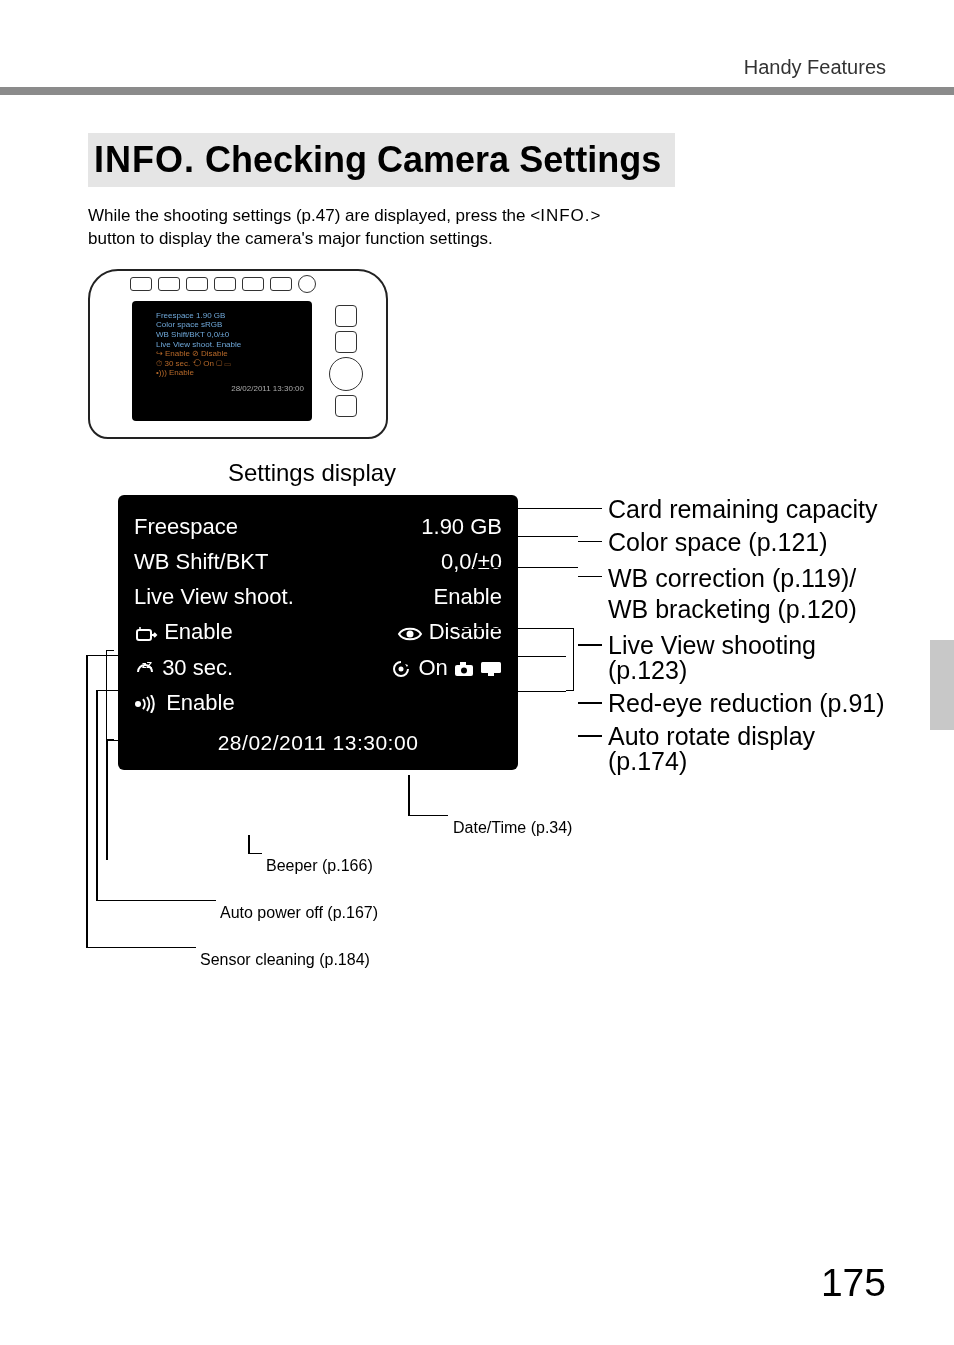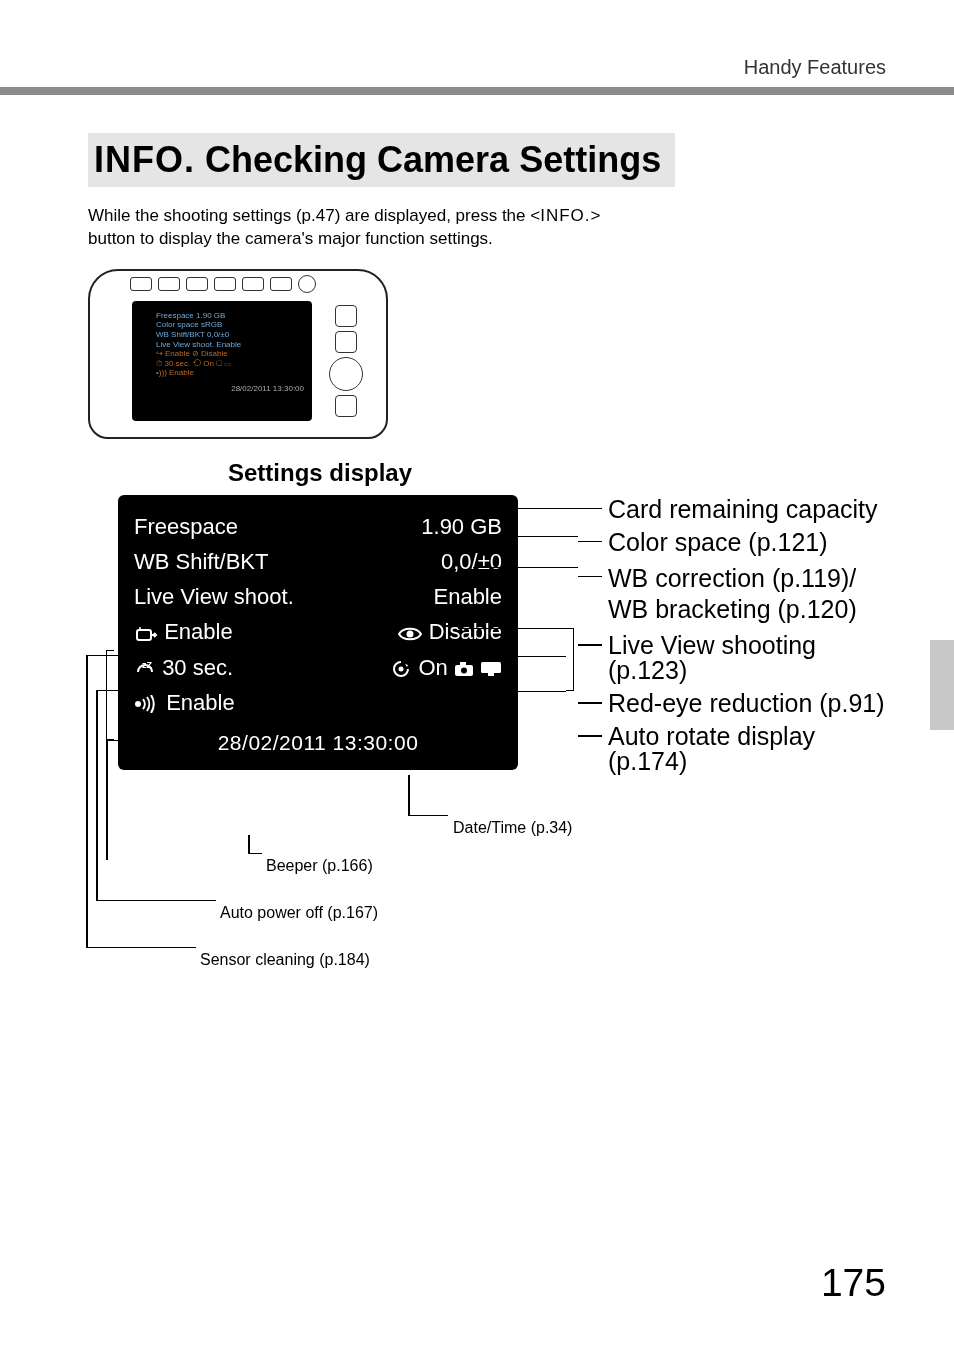--- a/index.html
+++ b/index.html
@@ -22,21 +22,21 @@
     .camera-drawing { width: 300px; height: 170px; border: 2px solid #222; border-radius: 30px 30px 20px 20px; position: relative; background:#fff; overflow:hidden; margin-bottom: 20px; }
     .camera-lcd { position:absolute; left:30px; top:30px; width:180px; height:120px; background:#000; border-radius:4px; font-size:8px; color:#6fa8d9; padding:10px 8px 2px 24px; line-height:1.2;margin-left:12px; }
     .camera-lcd .accent { color:#b86a2a; }
     .camera-lcd .dt { color:#aaa; font-size:8px; text-align:right; margin-top:6px;}
     .camera-btns { position:absolute; right:10px; top:30px; width:60px; height:120px; }
     .cbtn { width:22px; height:22px; border:1.5px solid #333; border-radius:4px; margin:4px auto; }
     .camera-top { position:absolute; top:2px; left:40px; right:40px; height:22px; display:flex; gap:6px; align-items:center; }
     .topbit { width:22px; height:14px; border:1.5px solid #333; border-radius:3px; }
     .dial { width:18px; height:18px; border:1.5px solid #333; border-radius:50%; }
 
-    .sub-heading { font-size: 24px; font-weight: bold; text-align: left; margin-left: 140px; margin-bottom: 8px; }
+    .sub-heading { font-size: 24px; font-weight: normal; text-align: left; margin-left: 140px; margin-bottom: 8px; }
 
     .diagram { position: relative; height: 570px; }
 
     .panel { position:absolute; left:30px; top:0; width:400px; background:#000; border-radius:6px; padding:14px 16px 10px 16px; color:#fff; font-size:22px; line-height:1.6; }
     .panel-row { display:flex; justify-content:space-between; align-items:center; white-space:nowrap; }
     .panel-row .v { color:#fff; }
     .panel-datetime { text-align:center; color:#fff; font-size:21px; margin-top:6px; letter-spacing:0.5px;}
 
     .callouts-right { position:absolute; left:490px; top:0; font-size:25px; line-height:1.0; }
     .callout-r { position:relative; padding-left:30px; margin-bottom:6px; }

